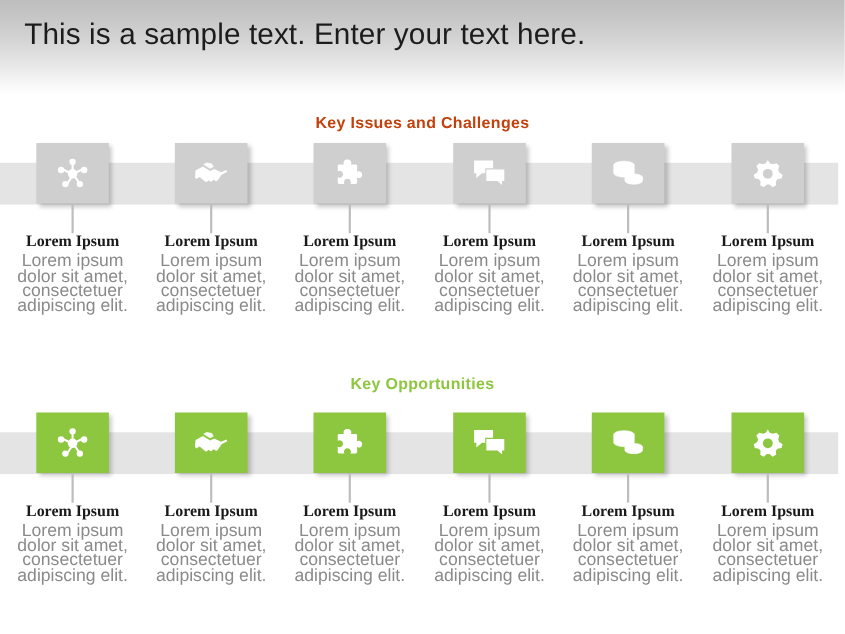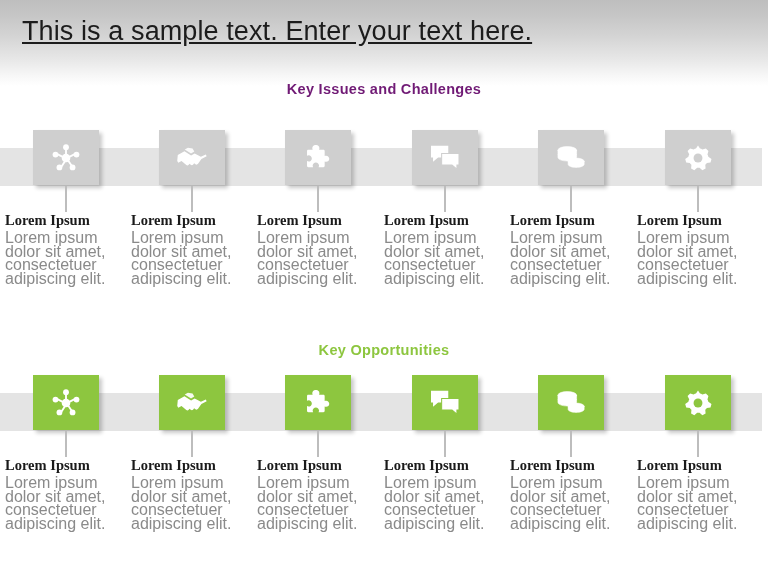--- a/index.html
+++ b/index.html
@@ -27,35 +27,34 @@
   
   .main-title {
     position: absolute;
     left: 22px;
     top: 16px;
     font-size: 27px;
     font-weight: 400;
     color: #1c1c1c;
     letter-spacing: 0.1px;
     white-space: nowrap;
-    text-decoration: underline;
   }
 
   
   .section-header {
     position: absolute;
     width: 768px;
     text-align: center;
     font-size: 14.5px;
     font-weight: bold;
     letter-spacing: 0.3px;
   }
   .section-header.issues {
-    top: 81px;
-    color: #701a75;
+    top: 104px;
+    color: #c2410c;
   }
   .section-header.opps {
     top: 342px;
     color: #8DC63F;
   }
 
   
   .band {
     position: absolute;
     left: 0;
@@ -105,21 +104,21 @@
     position: absolute;
     left: 0;
     width: 768px;
   }
   .caption-row.issues { top: 212px; }
   .caption-row.opps   { top: 457px; }
 
   .caption {
     position: absolute;
     width: 122px;
-    text-align: left;
+    text-align: center;
   }
   .caption-title {
     font-family: "Liberation Serif", serif;
     font-size: 14.5px;
     font-weight: bold;
     color: #1a1a1a;
     line-height: 16px;
     margin-bottom: 3px;
   }
   .caption-body {

